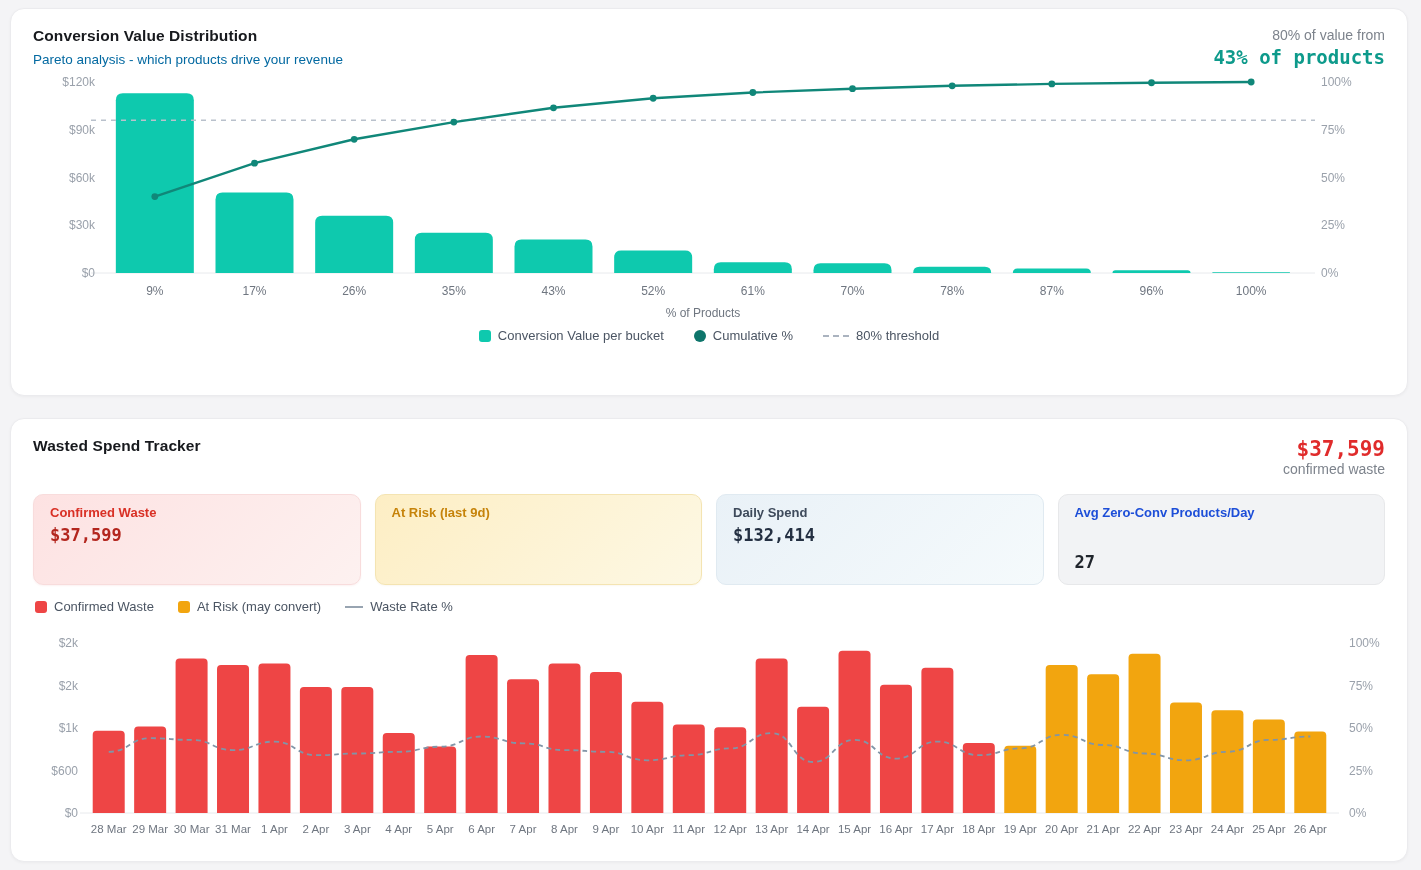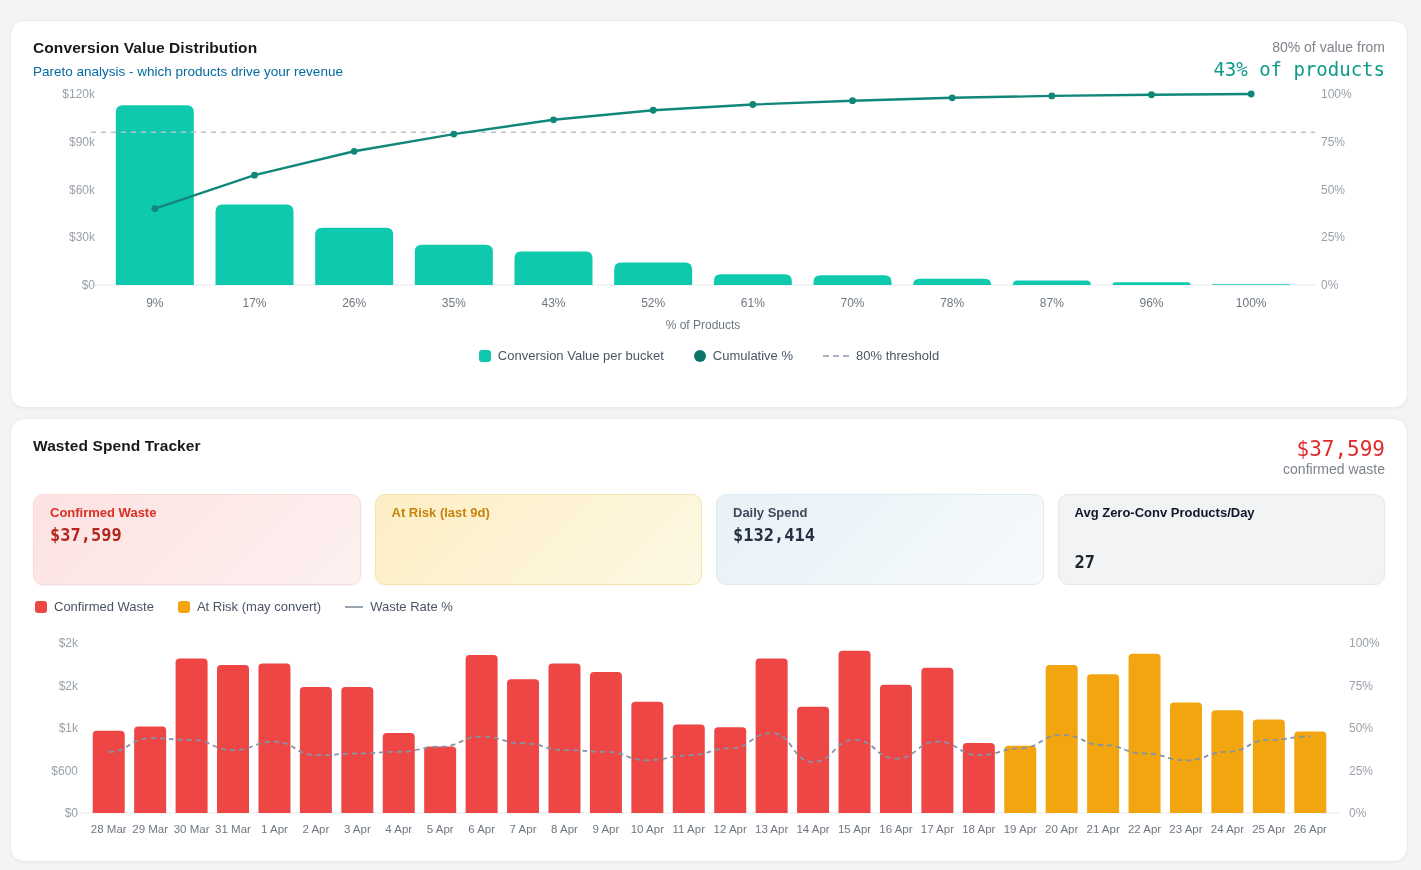--- a/index.html
+++ b/index.html
@@ -11,59 +11,59 @@
     color:#15171a;
   }
   .panel {
     position:absolute;
     background:#ffffff;
     border:1px solid #ebebee;
     border-radius:14px;
     box-shadow:0 1px 3px rgba(20,20,30,.04);
     padding:18px 22px;
   }
-  #panel-pareto { left:10px; top:20px;  width:1398px; height:388px; }
+  #panel-pareto { left:10px; top:8px;  width:1398px; height:388px; }
   #panel-waste  { left:10px; top:418px; width:1398px; height:444px; }
 
   .panel-header { display:flex; justify-content:space-between; align-items:flex-start; }
   .panel-title { font-size:15.5px; font-weight:700; color:#17191d; margin-bottom:7px; letter-spacing:.1px; }
   .panel-sub   { font-size:13.5px; color:#0369a1; }
   .annot { text-align:right; }
   .annot-l1 { font-size:14px; color:#7d838c; margin-bottom:3px; }
-  .annot-l2 { font-family:"DejaVu Sans Mono", monospace; font-weight:400; }
+  .annot-l2 { font-family:"DejaVu Sans Mono", monospace; font-weight:700; }
   #panel-pareto .annot-l2 { font-size:19px; color:#0d9a8b; }
   #panel-waste  .annot-l2 { font-size:21px; color:#e02b2b; }
 
   .chart-svg { display:block; }
   svg text { font-family:"Liberation Sans", sans-serif; }
   .tick { fill:#9aa1ab; font-size:12px; }
   .end  { text-anchor:end; }
   .xt   { fill:#6f7680; font-size:12px; text-anchor:middle; }
   .xt2  { fill:#6f7680; font-size:11.5px; text-anchor:middle; }
 
-  .legend-row { display:flex; justify-content:center; gap:30px; margin-top:16px; font-size:13px; color:#4b5563; align-items:center; }
+  .legend-row { display:flex; justify-content:center; gap:30px; margin-top:8px; font-size:13px; color:#4b5563; align-items:center; }
   .legend-row.left { justify-content:flex-start; gap:24px; margin:0 0 10px 2px; }
   .legend-item { display:flex; align-items:center; gap:7px; cursor:default; }
   .mk-square { width:12px; height:12px; border-radius:3px; display:inline-block; }
   .mk-circle { width:12px; height:12px; border-radius:50%; display:inline-block; }
   .mk-dash   { width:26px; height:0; border-top:2px dashed #aab3bf; display:inline-block; }
   .mk-line   { width:18px; height:2px; background:#98a4b1; display:inline-block; }
 
   .cards-row { display:flex; gap:14px; margin:14px 0 14px; }
   .card { flex:1; border-radius:10px; padding:10px 16px 12px; }
   .card-label { font-size:13px; margin-bottom:5px; font-weight:600; }
   .card-value { font-family:"DejaVu Sans Mono", monospace; font-weight:700; font-size:17px; }
   .card.red   { background:linear-gradient(135deg,#fde2e2,#fdf1f0); border:1px solid #f8dcdc; box-shadow:0 1px 2px rgba(200,40,40,.06); }
   .card.red .card-label { color:#d93025; } .card.red .card-value { color:#b3261e; }
   .card.amber { background:linear-gradient(135deg,#fdeec4,#fdf8e4); border:1px solid #f4e4b2; box-shadow:0 1px 2px rgba(190,140,10,.06); }
   .card.amber .card-label { color:#c6830a; } .card.amber .card-value { color:#9a6a06; }
   .card.blue  { background:linear-gradient(135deg,#e9f1f7,#f5fafc); border:1px solid #e0eaf1; }
   .card.blue .card-label { color:#3e4a5b; } .card.blue .card-value { color:#243042; }
   .card.gray  { background:#f2f3f5; border:1px solid #e7e8ea; }
-  .card.gray .card-label { color:#0f172a; } .card.gray .card-value { color:#20252c;margin-top:32px; }
+  .card.gray .card-label { color:#1d4ed8; } .card.gray .card-value { color:#20252c;margin-top:32px; }
 </style>
 </head>
 <body>
 
 <section class="panel" id="panel-pareto">
   <div class="panel-header">
     <div>
       <div class="panel-title">Conversion Value Distribution</div>
       <div class="panel-sub">Pareto analysis - which products drive your revenue</div>
     </div>

